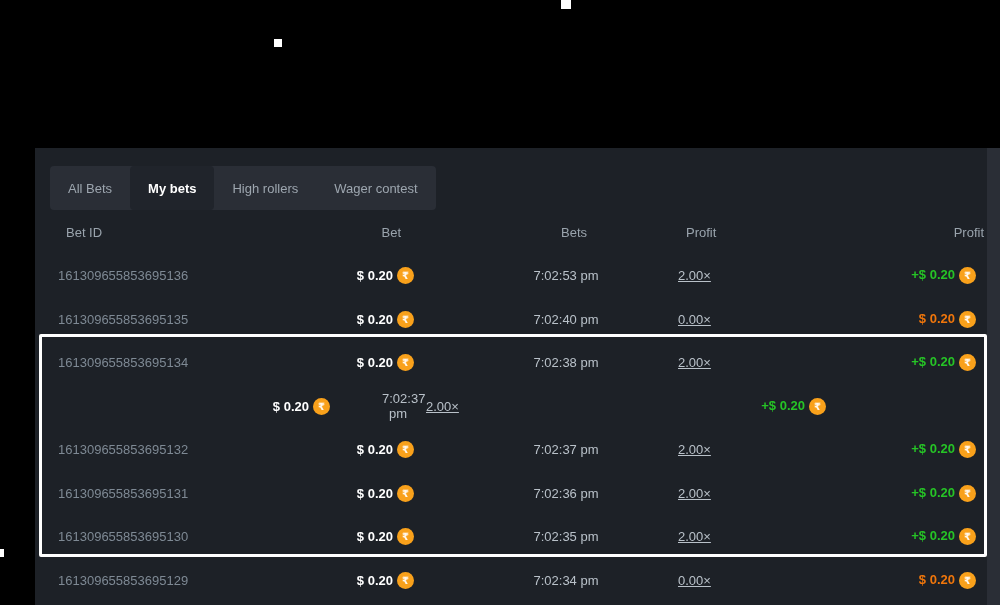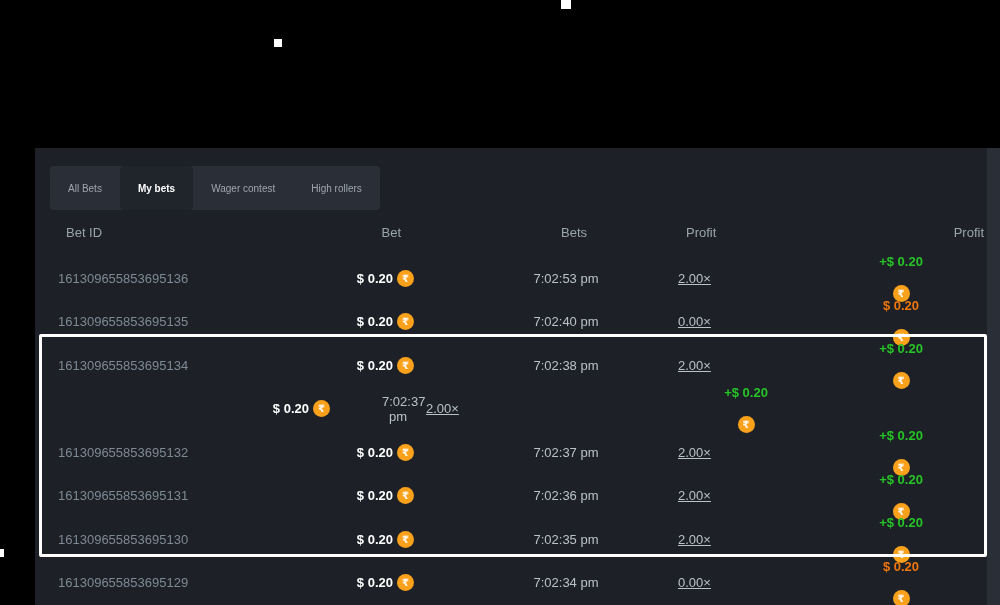--- a/index.html
+++ b/index.html
@@ -19,37 +19,37 @@
 
   .panel{position:absolute;left:35px;top:148px;width:965px;height:457px;background:var(--panel);}
   .scroll-strip{position:absolute;right:0;top:0;width:13px;height:457px;background:#2a2e36;}
 
   .tabbar{
     position:absolute;left:15px;top:18px;height:44px;background:var(--tabbar);
     border-radius:4px;display:flex;align-items:stretch;
   }
   .tab{
     display:flex;align-items:center;justify-content:center;
-    padding:0 18px;font-size:10px;color:var(--muted);cursor:pointer;border-radius:4px;white-space:nowrap;
+    padding:0 18px;font-size:13px;color:var(--muted);cursor:pointer;border-radius:4px;white-space:nowrap;
   }
   .tab.active{background:var(--tab-active);color:#fff;font-weight:700;}
 
   .grid-row{
     display:grid;grid-template-columns:272px 84px 252px 160px 1fr;
     align-items:center;box-sizing:border-box;width:952px;height:43.5px;
     padding:0 19px 0 15px;font-size:13px;
   }
   .header-row{position:absolute;left:16px;top:62px;height:44px;color:var(--header);}
   .rows{position:absolute;left:8px;top:106px;}
 
   .c-betid{color:var(--betid);}
   .c-bet{display:flex;justify-content:flex-end;align-items:center;gap:4px;color:#fff;font-weight:700;}
   .c-time{text-align:center;padding-left:52px;color:var(--dim);}
   .c-payout{padding-left:12px;color:var(--dim);text-decoration:underline;}
-  .c-profit{display:flex;justify-content:flex-end;align-items:center;gap:16px;font-weight:700;flex-direction:column;}
+  .c-profit{display:flex;justify-content:flex-end;align-items:flex-start;gap:4px;font-weight:700;}
   .c-profit.win .val{color:var(--profit-win);}
   .c-profit.loss .val{color:var(--profit-loss);}
   .h-bet{text-align:right;padding-right:21px;}
   .h-time{text-align:center;padding-left:52px;}
   .h-payout{padding-left:12px;}
   .h-profit{text-align:right;}
 
   .coin{
     width:17px;height:17px;border-radius:50%;background:var(--coin);
     color:rgba(255,255,255,.92);font-size:10px;font-weight:700;line-height:17px;
@@ -68,22 +68,22 @@
 <div class="artifact" id="art1"></div>
 <div class="artifact" id="art2"></div>
 <div class="artifact" id="art3"></div>
 
 <div class="panel">
   <div class="scroll-strip"></div>
 
   <div class="tabbar">
     <div class="tab">All Bets</div>
     <div class="tab active">My bets</div>
+    <div class="tab">High rollers</div>
     <div class="tab">Wager contest</div>
-    <div class="tab">High rollers</div>
   </div>
 
   <div class="grid-row header-row">
     <div class="h-betid">Bet ID</div>
     <div class="h-bet">Bet</div>
     <div class="h-time">Bets</div>
     <div class="h-payout">Profit</div>
     <div class="h-profit">Profit</div>
   </div>
 

